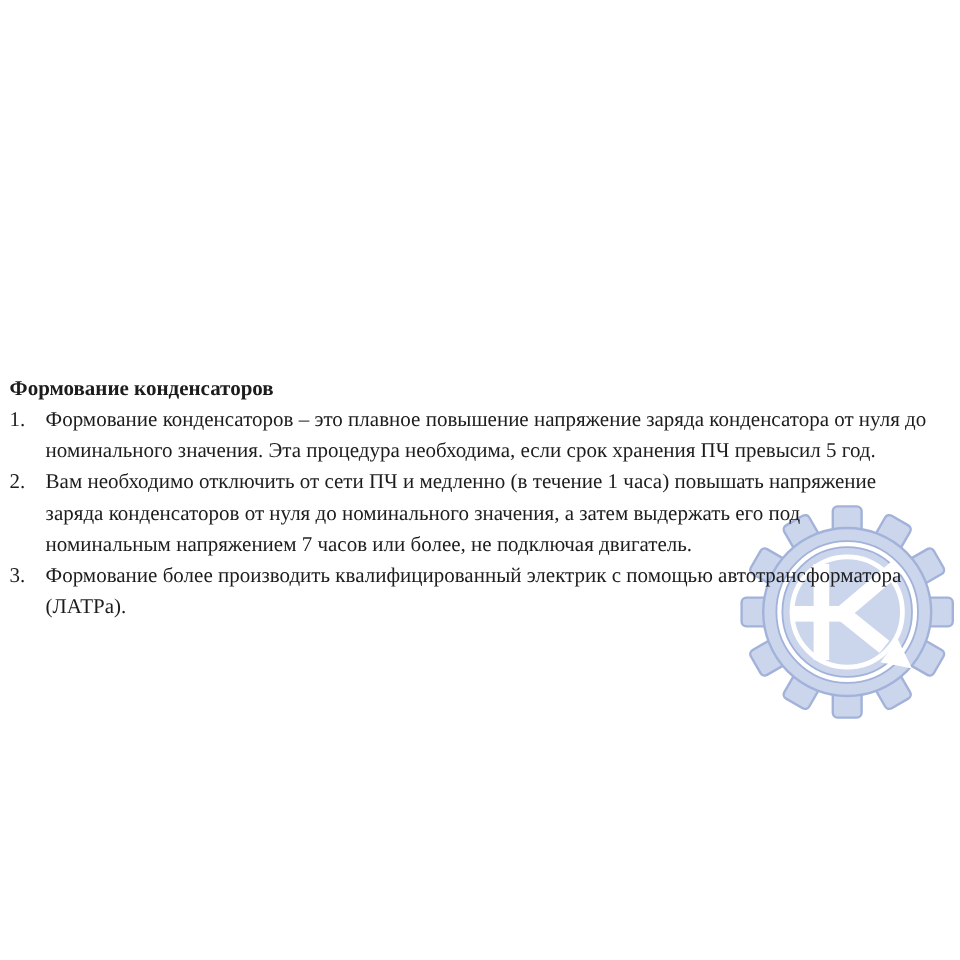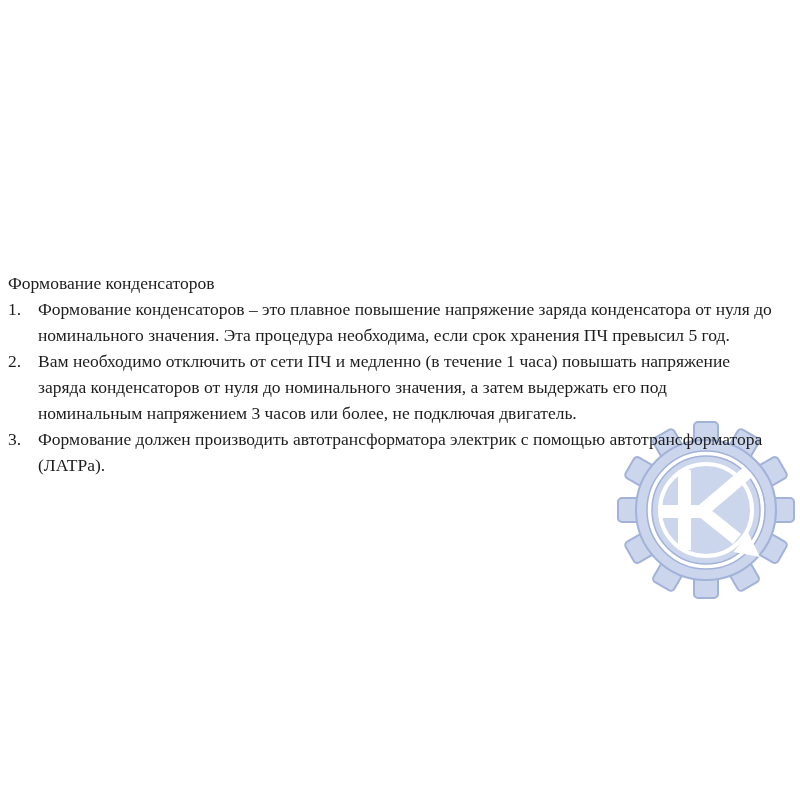--- a/index.html
+++ b/index.html
@@ -35,21 +35,22 @@
   .doc{
     position:absolute;
     left:8px;
     top:270px;
     width:765px;
     z-index:1;
     font-size:17.5px;
     line-height:26px;
   }
   .doc-heading{
-    font-weight:400;
+    font-weight:700;
+    margin-top:40px;
   }
   .doc-list{}
   .doc-li{
     display:flex;
     align-items:flex-start;
   }
   .doc-li .num{
     flex:0 0 30px;
   }
   .doc-li .txt{
@@ -89,20 +90,20 @@
 
 <div class="doc">
   <div class="doc-heading">Формование конденсаторов</div>
   <div class="doc-list">
     <div class="doc-li">
       <span class="num">1.</span>
       <span class="txt">Формование конденсаторов – это плавное повышение напряжение заряда конденсатора от нуля до номинального значения. Эта процедура необходима, если срок хранения ПЧ превысил 5 год.</span>
     </div>
     <div class="doc-li">
       <span class="num">2.</span>
-      <span class="txt">Вам необходимо отключить от сети ПЧ и медленно (в течение 1 часа) повышать напряжение заряда конденсаторов от нуля до номинального значения, а затем выдержать его под номинальным напряжением 3 часов или более, не подключая двигатель.</span>
+      <span class="txt">Вам необходимо отключить от сети ПЧ и медленно (в течение 1 часа) повышать напряжение заряда конденсаторов от нуля до номинального значения, а затем выдержать его под номинальным напряжением 7 часов или более, не подключая двигатель.</span>
     </div>
     <div class="doc-li">
       <span class="num">3.</span>
-      <span class="txt">Формование должен производить автотрансформатора электрик с помощью автотрансформатора (ЛАТРа).</span>
+      <span class="txt">Формование более производить квалифицированный электрик с помощью автотрансформатора (ЛАТРа).</span>
     </div>
   </div>
 </div>
 
 </body></html>

